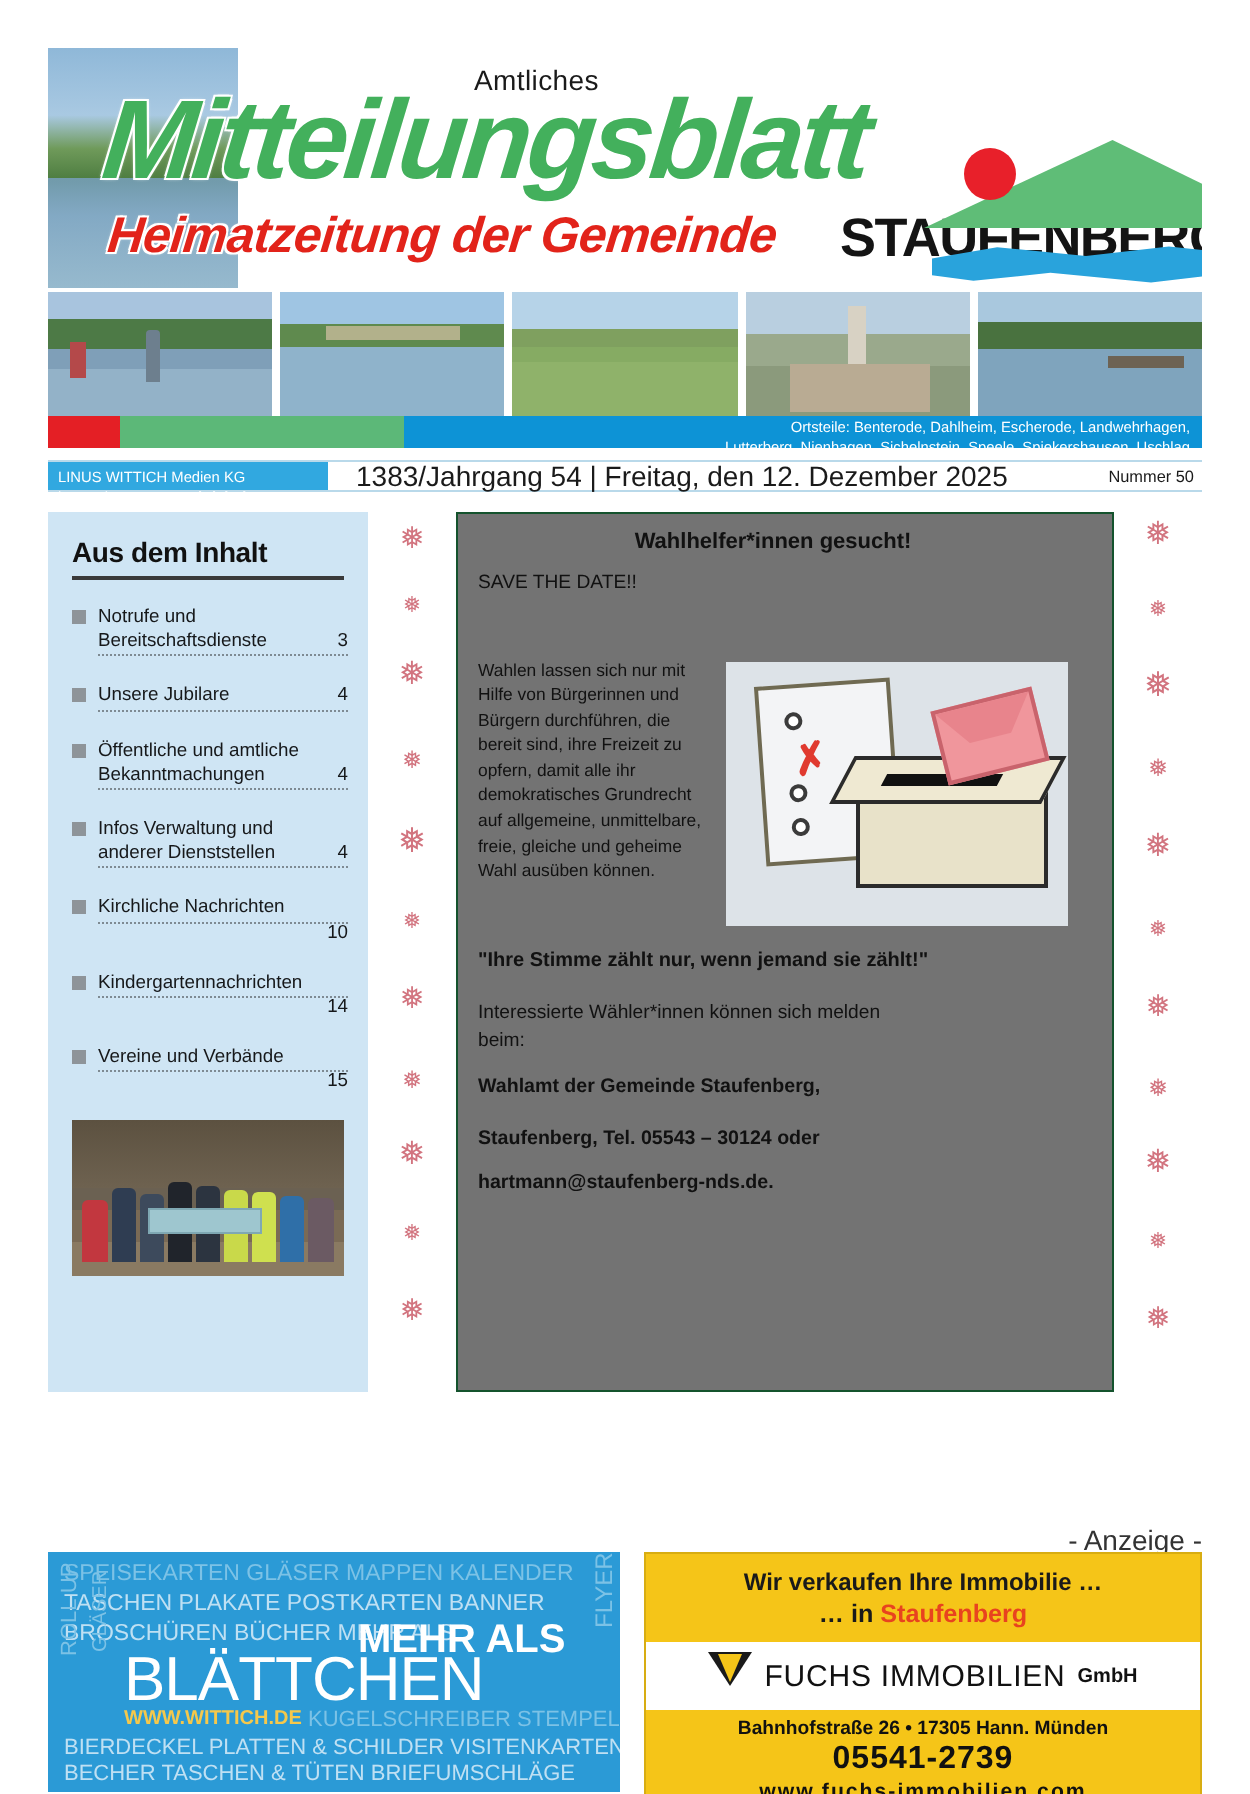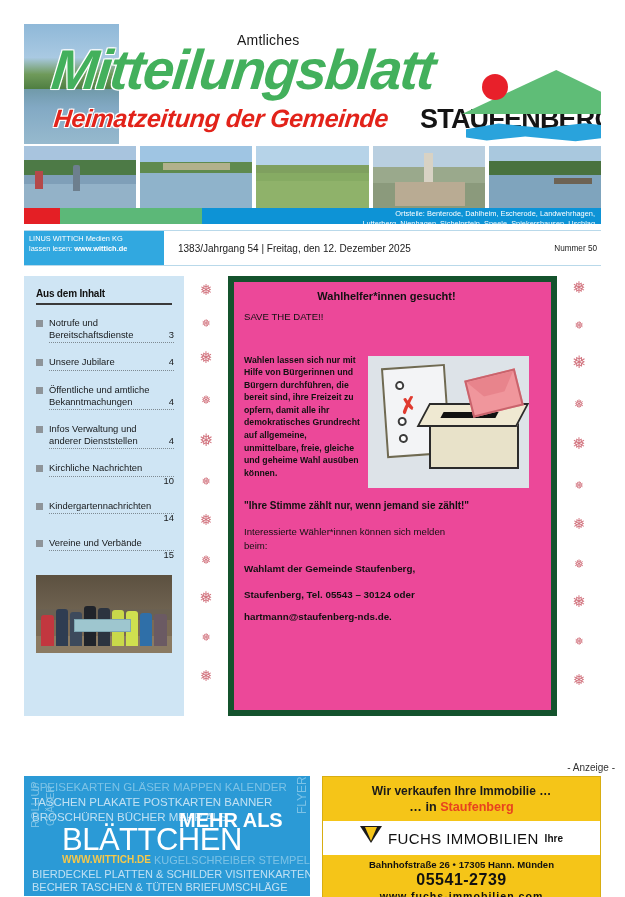--- a/index.html
+++ b/index.html
@@ -94,47 +94,47 @@
     position:absolute; right:6px; top:185px; width:420px;
     text-align:right; color:#ffffff; font-size:7.4px; line-height:10px;
   }
   .color-blocks { position:absolute; left:0; top:184px; height:22px; display:flex; width:100%; }
   .cb-red { width:36px; background:#e41f25; }
   .cb-green { width:142px; background:#5cb878; }
   .cb-blue { flex:1; background:#0d93d6; }
 
   
   .infobar {
-    position:relative; margin:6px 24px 0 24px; height:36px;
+    position:relative; margin:6px 24px 0 24px; height:16px;
     border-top:1px solid #b9d9ea; border-bottom:1px solid #b9d9ea;
     display:flex; align-items:stretch;
   }
   .infobar-left {
     width:140px; background:#31a8e0; color:#ffffff;
     padding:3px 5px; font-size:7.4px; line-height:9.6px;
   }
   .infobar-left b { color:#ffffff; }
   .infobar-mid {
     flex:1; display:flex; align-items:center; padding-left:14px;
-    font-size:10px; color:#1a1a1a;
+    font-size:14px; color:#1a1a1a;
   }
   .infobar-right {
     display:flex; align-items:center; padding-right:4px;
     font-size:8.2px; color:#1a1a1a;
   }
 
   
   .content { position:relative; margin:10px 24px 0 24px; display:flex; height:440px; }
 
   
   .sidebar {
     width:160px; background:#cfe5f4; padding:10px 10px 8px 10px; position:relative;
   }
   .sidebar h2 {
-    font-size:10px; font-weight:bold; color:#111; margin:2px 0 4px 2px;
+    font-size:14px; font-weight:bold; color:#111; margin:2px 0 4px 2px;
     letter-spacing:-.2px;
   }
   .sidebar .rule { height:2px; background:#3a3a3a; margin:0 2px 12px 2px; }
   .toc-item { display:flex; margin-bottom:13px; padding-left:2px; }
   .toc-bullet {
     width:7px; height:7px; background:#8e9499; margin:3px 6px 0 0; flex:0 0 auto;
   }
   .toc-text { flex:1; font-size:9.4px; line-height:12.2px; color:#16181a; position:relative; }
   .toc-text .dots {
     border-bottom:1px dotted #7e8a92; display:block; height:1px; margin-top:1px;
@@ -155,31 +155,31 @@
   }
 
   
   .flakes { width:44px; position:relative; }
   .flake {
     position:absolute; color:#d2747f; line-height:1; text-align:center; width:100%;
   }
 
   
   .announce {
-    flex:1; border:6px solid #14532d; background:#ec4899;
+    flex:1; border:1px solid #14532d; background:#737373;
     padding:8px 22px 6px 10px; position:relative; font-size:9.6px; color:#111;
   }
   .announce h3 {
     text-align:center; font-size:11px; font-weight:bold; margin-bottom:8px;
   }
   .a-line { margin-bottom:2px; line-height:13.5px; }
   .a-gap { height:14px; }
   .a-underline { text-decoration:underline; font-size:10.2px; }
   .a-body { display:flex; gap:8px; margin-top:14px; }
-  .a-para { width:116px; font-size:8.7px; line-height:12.6px;font-weight:bold; }
+  .a-para { width:116px; font-size:8.7px; line-height:12.6px; }
   .a-illus {
     flex:1; height:132px; background:#dde3e8; position:relative; overflow:hidden;
     margin-top:2px;
   }
   .ill-paper {
     position:absolute; left:10%; top:8%; width:40%; height:68%;
     background:#f3f4f6; border:2px solid #6f6a52; transform:rotate(-4deg);
   }
   .ill-circ {
     position:absolute; width:9px; height:9px; border:2px solid #3b3b3b; border-radius:50%;
@@ -208,21 +208,21 @@
   .ill-env::after{
     content:""; position:absolute; left:0; top:0; width:100%; height:100%;
     border-top:18px solid #e8848c;
     clip-path: polygon(0 0, 100% 0, 50% 62%);
   }
   .a-quote { font-weight:bold; font-size:10px; margin-top:12px; }
   .a-sub { margin-top:14px; font-size:9.6px; line-height:14px; }
   .a-bold { font-weight:bold; font-size:9.8px; line-height:14.5px; margin-top:9px; }
 
   .anzeige {
-    position:absolute; right:10px; top:738px; font-size:10px; color:#333;
+    position:absolute; right:24px; top:738px; font-size:14px; color:#333;
   }
 
   
   .ads { position:absolute; left:24px; top:752px; width:577px; display:flex; gap:12px; }
   .ad-wordcloud {
     width:286px; height:120px; background:#2b9ad6; position:relative; overflow:hidden;
     color:#ffffff;
   }
   .wc { position:absolute; white-space:nowrap; line-height:1; }
   .wc-dim { color:#7cc2e6; }
@@ -484,21 +484,21 @@
     <div class="ad-fuchs">
       <div class="fx-head">
         <div class="fx-l1">Wir verkaufen Ihre Immobilie …</div>
         <div class="fx-l2">
           <span>… in </span><span class="hl">Staufenberg</span>
         </div>
       </div>
       <div class="fx-band">
         <div class="fx-logo"></div>
         <div class="fx-name">FUCHS IMMOBILIEN</div>
-        <div class="fx-gmbh">Ihre</div>
+        <div class="fx-gmbh">GmbH</div>
       </div>
       <div class="fx-foot">
         <div class="fx-addr">Bahnhofstraße 26 • 17305 Hann. Münden</div>
         <div class="fx-tel">05541-2739</div>
         <div class="fx-web">www.fuchs-immobilien.com</div>
       </div>
     </div>
   </div>
 
 </div>

